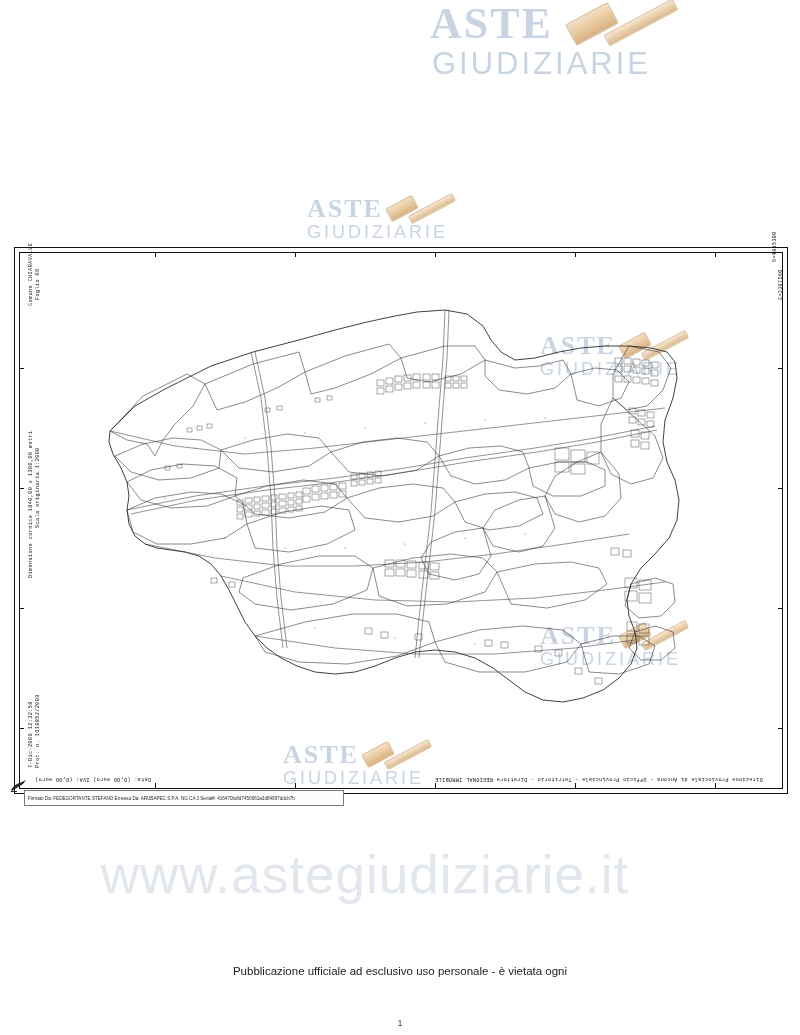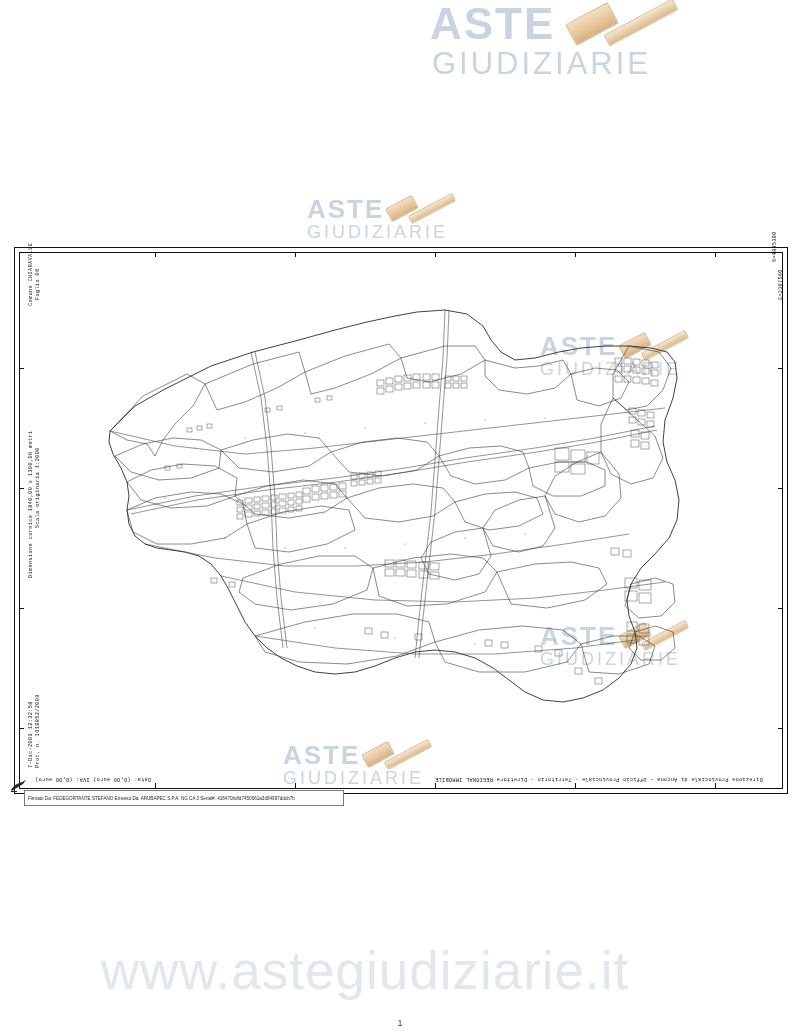--- a/index.html
+++ b/index.html
@@ -16,21 +16,21 @@
   }
 
   
   .wm-logo {
     position: absolute;
     user-select: none;
     pointer-events: none;
     line-height: 1;
   }
   .wm-logo .wm-aste {
-    font-family: Liberation Sans, sans-serif;
+    font-family: Liberation Serif, serif;
     font-weight: bold;
     letter-spacing: 2px;
     color: #c9d4e2;
   }
   .wm-logo .wm-giud {
     font-family: "Liberation Sans", sans-serif;
     letter-spacing: 3px;
     color: #c9d4e2;
   }
   .hammer {
@@ -156,21 +156,21 @@
     left: 10px;
     top: 779px;
     width: 18px;
     height: 14px;
   }
 
   
   #site-watermark {
     position: absolute;
     left: 0;
-    top: 940px;
+    top: 844px;
     width: 730px;
     text-align: center;
     font-family: "Liberation Sans", sans-serif;
     font-size: 53px;
     letter-spacing: 1px;
     color: #e2e7ee;
     user-select: none;
     pointer-events: none;
     white-space: nowrap;
   }
@@ -516,14 +516,15 @@
 
 <svg id="signature-icon" viewBox="0 0 18 14">
   <path d="M1,11 C4,6 8,4 12,3 L16,1 L13,5 C10,7 6,9 2,12 Z" fill="#2b2b2b"></path>
   <path d="M1,12.5 L7,12.5" stroke="#2b2b2b" stroke-width="1" fill="none"></path>
 </svg>
 <div id="signature-box">Firmato Da: FEDEGORTANTE STEFANO Emesso Da: ARUBAPEC S.P.A. NG CA 3 Serial#: 416470bdfd7450661a3d84997ddcb7b</div>
 
 <div id="site-watermark">www.astegiudiziarie.it</div>
 
 <div id="footer">
+  <div>Pubblicazione ufficiale ad esclusivo uso personale - è vietata ogni</div>
 </div>
 <div id="page-number">1</div>
 
 </body></html>

